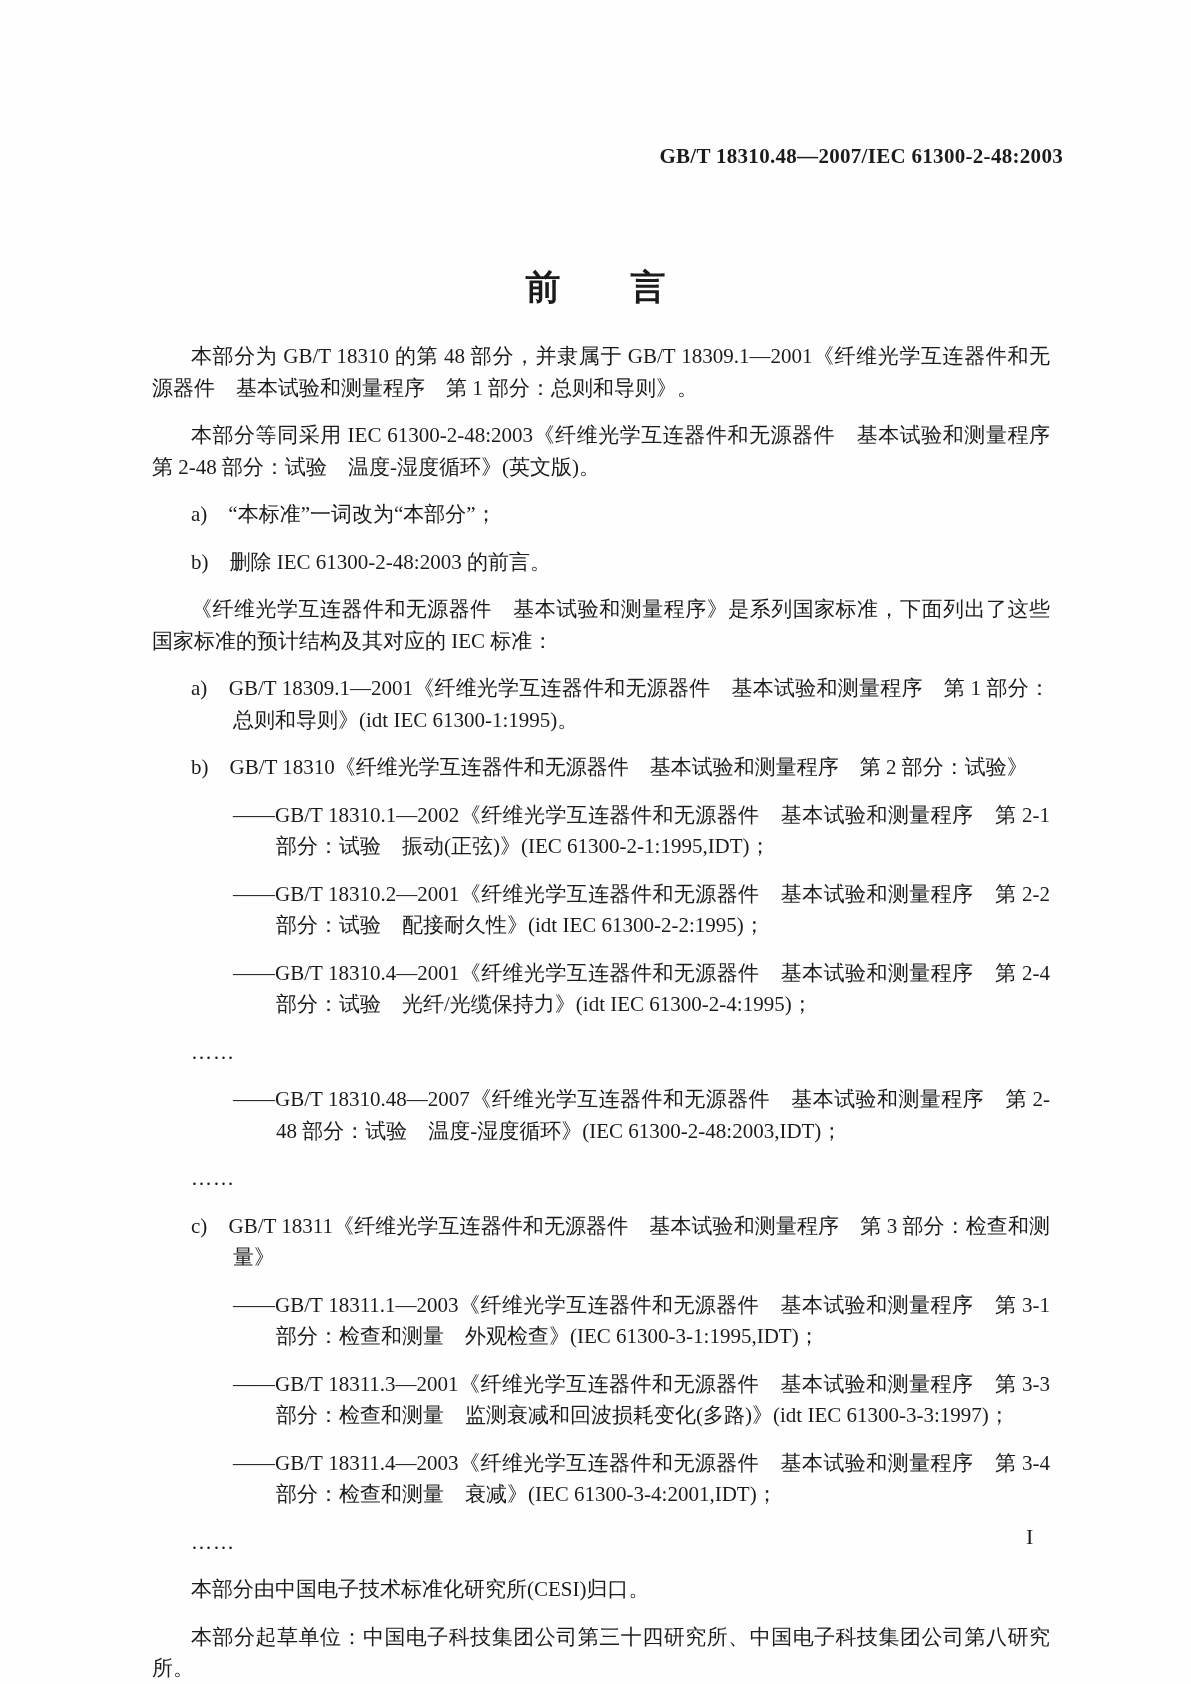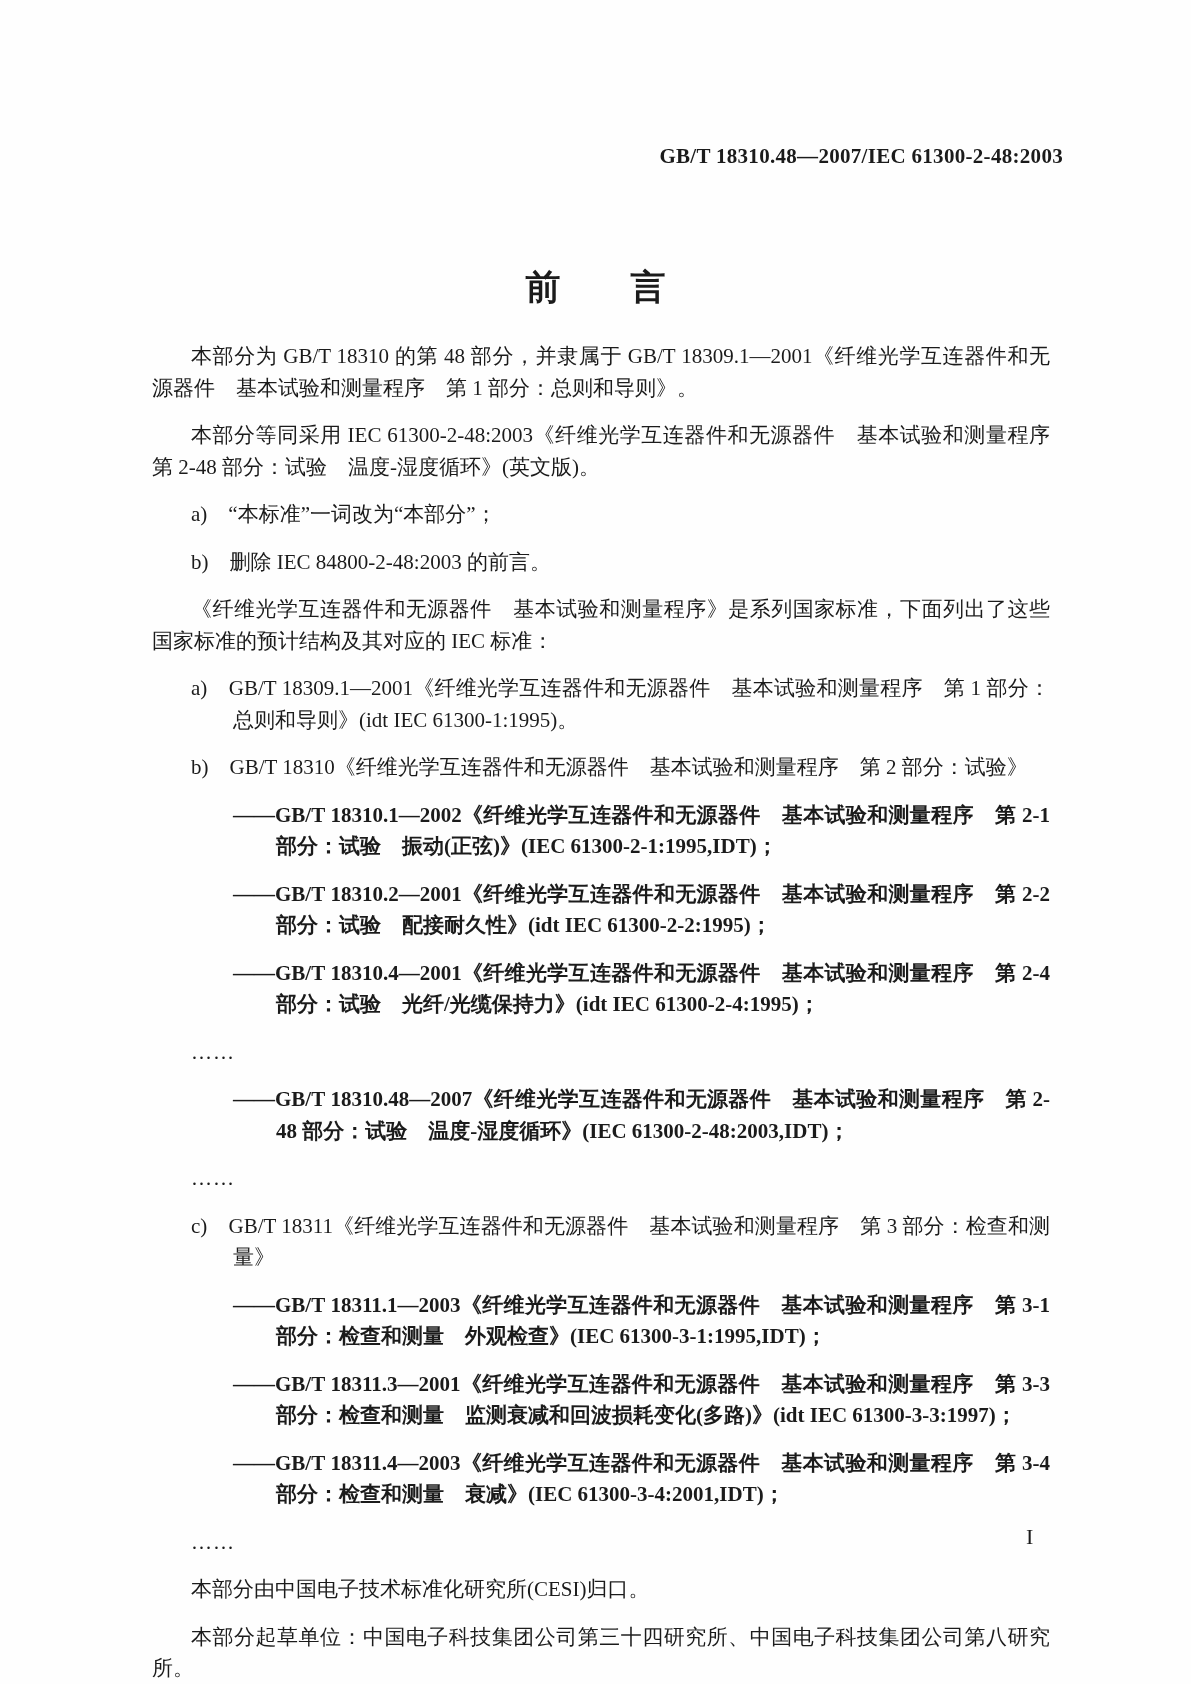--- a/index.html
+++ b/index.html
@@ -37,42 +37,42 @@
     position: absolute;
     top: 325px; left: 136px;
     width: 930px;
     font-size: 21px;
     line-height: 31.5px;
     text-align: justify;
   }
   .fw-body p { margin: 16px; padding: 0; }
   p.para      { text-indent: 39px; }
   p.item-abc  { padding-left: 81px;  text-indent: -42px; }
-  p.item-dash { padding-left: 124px; text-indent: -43px; font-weight: bold; }
+  p.item-dash { padding-left: 124px; text-indent: -43px; }
   p.ellipsis  { text-indent: 39px; letter-spacing: 1px; }
   .page-number {
     position: absolute;
     top: 1524px; left: 1026px;
     font-size: 22px;
   }
 </style>
 </head>
 <body>
 
 <div class="page">
 
   <div class="std-header">GB/T 18310.48—2007/IEC 61300-2-48:2003</div>
 
   <div class="fw-title">前　　言</div>
 
   <div class="fw-body">
     <p class="para">本部分为 GB/T 18310 的第 48 部分，并隶属于 GB/T 18309.1—2001《纤维光学互连器件和无源器件　基本试验和测量程序　第 1 部分：总则和导则》。</p>
     <p class="para">本部分等同采用 IEC 61300-2-48:2003《纤维光学互连器件和无源器件　基本试验和测量程序　第 2-48 部分：试验　温度-湿度循环》(英文版)。</p>
     <p class="para">a)　“本标准”一词改为“本部分”；</p>
-    <p class="para">b)　删除 IEC 84800-2-48:2003 的前言。</p>
+    <p class="para">b)　删除 IEC 61300-2-48:2003 的前言。</p>
     <p class="para">《纤维光学互连器件和无源器件　基本试验和测量程序》是系列国家标准，下面列出了这些国家标准的预计结构及其对应的 IEC 标准：</p>
     <p class="item-abc">a)　GB/T 18309.1—2001《纤维光学互连器件和无源器件　基本试验和测量程序　第 1 部分：总则和导则》(idt IEC 61300-1:1995)。</p>
     <p class="item-abc">b)　GB/T 18310《纤维光学互连器件和无源器件　基本试验和测量程序　第 2 部分：试验》</p>
     <p class="item-dash">——GB/T 18310.1—2002《纤维光学互连器件和无源器件　基本试验和测量程序　第 2-1 部分：试验　振动(正弦)》(IEC 61300-2-1:1995,IDT)；</p>
     <p class="item-dash">——GB/T 18310.2—2001《纤维光学互连器件和无源器件　基本试验和测量程序　第 2-2 部分：试验　配接耐久性》(idt IEC 61300-2-2:1995)；</p>
     <p class="item-dash">——GB/T 18310.4—2001《纤维光学互连器件和无源器件　基本试验和测量程序　第 2-4 部分：试验　光纤/光缆保持力》(idt IEC 61300-2-4:1995)；</p>
     <p class="ellipsis">……</p>
     <p class="item-dash">——GB/T 18310.48—2007《纤维光学互连器件和无源器件　基本试验和测量程序　第 2-48 部分：试验　温度-湿度循环》(IEC 61300-2-48:2003,IDT)；</p>
     <p class="ellipsis">……</p>
     <p class="item-abc">c)　GB/T 18311《纤维光学互连器件和无源器件　基本试验和测量程序　第 3 部分：检查和测量》</p>

